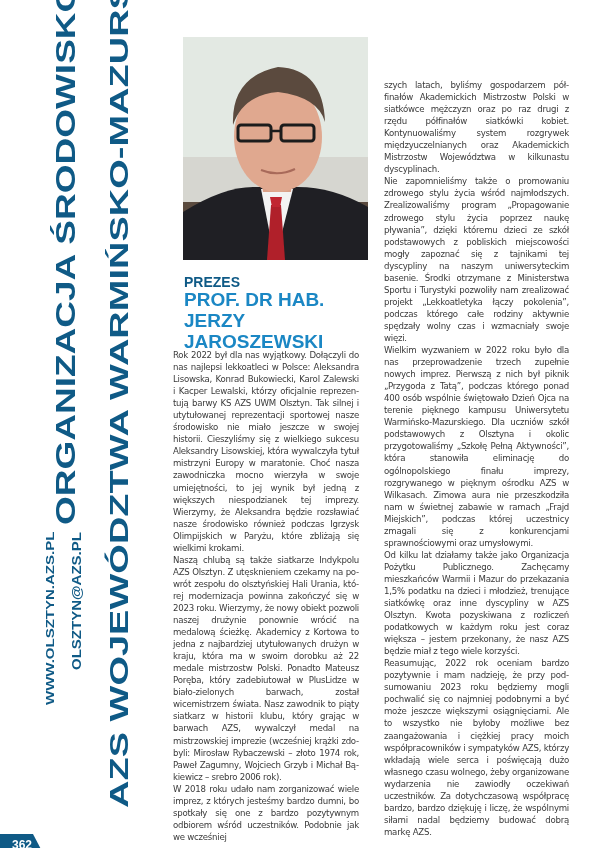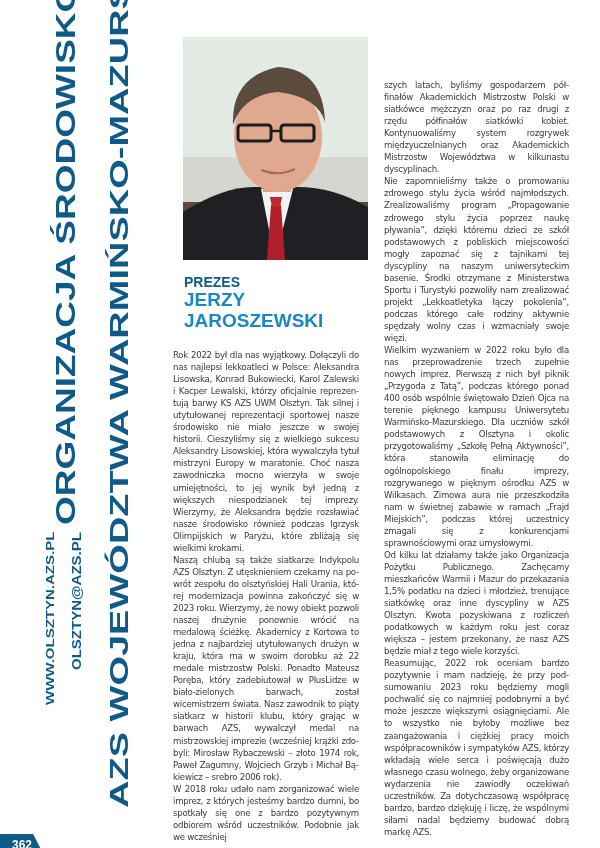--- a/index.html
+++ b/index.html
@@ -122,20 +122,21 @@
     <rect x="55" y="88" width="33" height="16" rx="3" fill="none" stroke="#1c1c1c" stroke-width="3"></rect>
     <rect x="98" y="88" width="33" height="16" rx="3" fill="none" stroke="#1c1c1c" stroke-width="3"></rect>
     <line x1="88" y1="94" x2="98" y2="94" stroke="#1c1c1c" stroke-width="2.5"></line>
 
     <path d="M78 133 Q95 140 112 132" fill="none" stroke="#a86a5a" stroke-width="2"></path>
   </svg>
 </div>
 
 <div class="role">PREZES</div>
 <div class="name">
+  <div>PROF. DR HAB.</div>
   <div>JERZY JAROSZEWSKI</div>
 </div>
 
 <div class="col col-left">
   <p>Rok 2022 był dla nas wyjątkowy. Dołączyli do nas najlepsi lekkoatleci w Polsce: Aleksandra Lisowska, Konrad Bukowiecki, Karol Zalewski i Kacper Lewalski, którzy oficjalnie reprezen­tują barwy KS AZS UWM Olsztyn. Tak silnej i utytułowanej reprezentacji sportowej nasze środowisko nie miało jeszcze w swojej historii. Cieszyliśmy się z wielkiego sukcesu Aleksandry Lisowskiej, która wywalczyła tytuł mistrzyni Europy w maratonie. Choć nasza zawodnicz­ka mocno wierzyła w swoje umiejętności, to jej wynik był jedną z większych niespodzianek tej imprezy. Wierzymy, że Aleksandra będzie rozsławiać nasze środowisko również podczas Igrzysk Olimpijskich w Paryżu, które zbliżają się wielkimi krokami.</p>
   <p>Naszą chlubą są także siatkarze Indykpolu AZS Olsztyn. Z utęsknieniem czekamy na po­wrót zespołu do olsztyńskiej Hali Urania, któ­rej modernizacja powinna zakończyć się w 2023 roku. Wierzymy, że nowy obiekt pozwoli naszej drużynie ponownie wrócić na medalową ścież­kę. Akademicy z Kortowa to jedna z najbar­dziej utytułowanych drużyn w kraju, która ma w swoim dorobku aż 22 medale mistrzostw Polski. Ponadto Mateusz Poręba, który zade­biutował w PlusLidze w biało-zielonych bar­wach, został wicemistrzem świata. Nasz za­wodnik to piąty siatkarz w historii klubu, który grając w barwach AZS, wywalczył medal na mistrzowskiej imprezie (wcześniej krążki zdo­byli: Mirosław Rybaczewski – złoto 1974 rok, Paweł Zagumny, Wojciech Grzyb i Michał Bą­kiewicz – srebro 2006 rok).</p>
   <p>W 2018 roku udało nam zorganizować wiele im­prez, z których jesteśmy bardzo dumni, bo spo­tkały się one z bardzo pozytywnym odbiorem wśród uczestników. Podobnie jak we wcześniej­</p>
 </div>
 
 <div class="col col-right">

